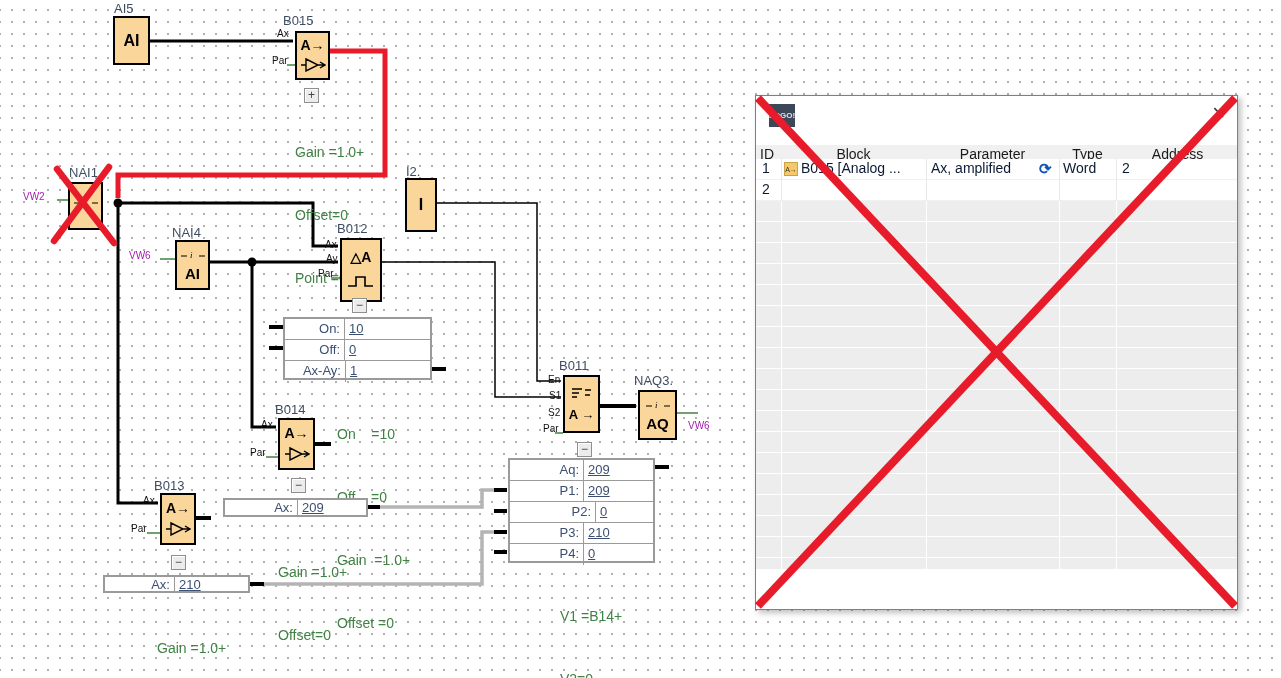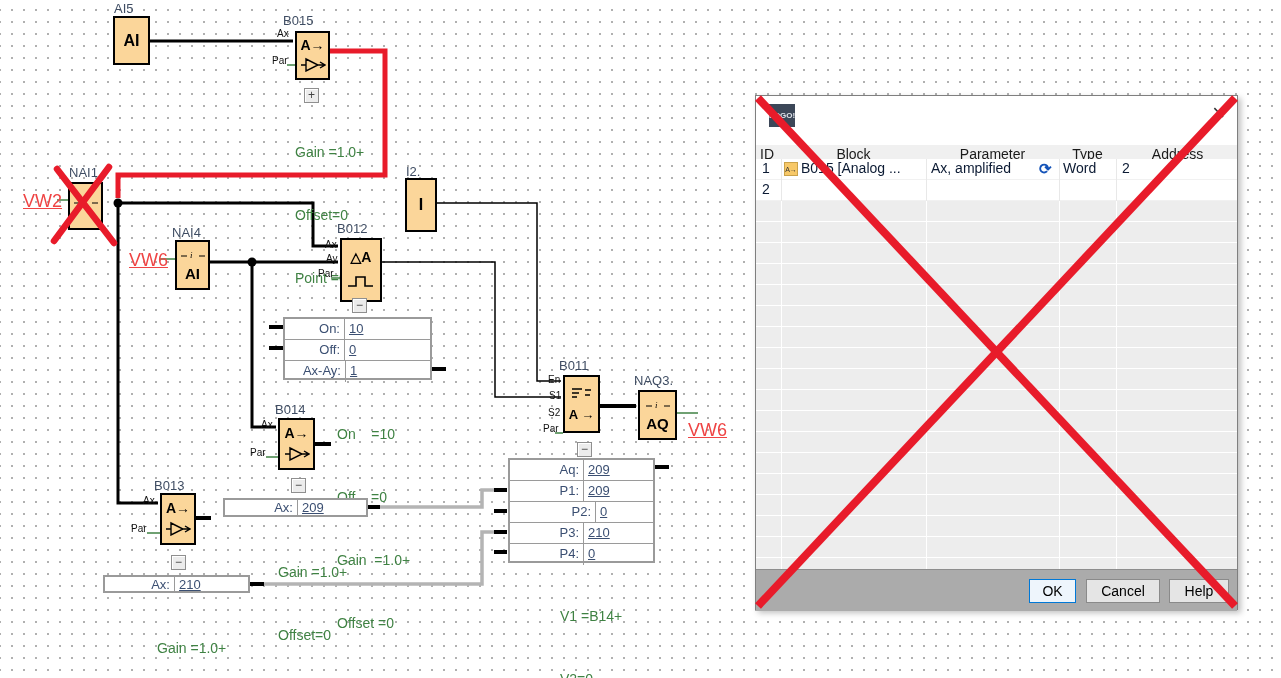--- a/index.html
+++ b/index.html
@@ -16,21 +16,21 @@
     position:absolute;background:#fbd69a;border:2px solid #000;
     display:flex;flex-direction:column;align-items:center;justify-content:space-evenly;
     box-sizing:border-box;
   }
   .blk-label{position:absolute;font-size:13px;color:#3f4d63;white-space:nowrap;}
   .bsym{font-weight:bold;font-size:14px;color:#000;line-height:12px;}
   .bsym-big{font-weight:bold;font-size:16px;color:#000;}
   .pin{position:absolute;font-size:10px;color:#111;white-space:nowrap;line-height:10px;}
   
   .gtext{position:absolute;color:#3f8243;font-size:14px;line-height:21px;white-space:pre;}
-  .vwlbl{position:absolute;color:#ef4444;font-size:18px;white-space:nowrap;text-decoration:underline;}
+  .vwlbl{position:absolute;color:#a21caf;font-size:10px;white-space:nowrap;}
   
   .ptable{position:absolute;background:#fff;border:2px solid #9a9a9a;box-sizing:border-box;
           color:#3b4f72;font-size:13px;}
   .pt-row{display:flex;height:21px;line-height:20px;box-sizing:border-box;border-bottom:1px solid #9a9a9a;}
   .pt-row:last-child{border-bottom:none;}
   .pt-k{text-align:right;padding-right:4px;border-right:1px solid #9a9a9a;box-sizing:border-box;}
   .pt-v{text-align:left;padding-left:4px;flex:1;text-decoration:underline;}
   
   .exp{
     position:absolute;width:15px;height:15px;background:#ececec;
@@ -324,25 +324,20 @@
   <div class="dlg-body"></div>
 
   <div class="vline" style="left:25px;top:63px;height:42px;background:#e8e8e8"></div>
   <div class="vline" style="left:170px;top:63px;height:42px;background:#e8e8e8"></div>
   <div class="vline" style="left:303px;top:63px;height:42px;background:#e8e8e8"></div>
   <div class="vline" style="left:360px;top:63px;height:42px;background:#e8e8e8"></div>
   <div class="vline" style="left:25px;top:105px;height:368px;background:#fff"></div>
   <div class="vline" style="left:170px;top:105px;height:368px;background:#fff"></div>
   <div class="vline" style="left:303px;top:105px;height:368px;background:#fff"></div>
   <div class="vline" style="left:360px;top:105px;height:368px;background:#fff"></div>
-  <div class="dlg-footer">
-    <div class="btn btn-ok" style="left:273px;width:47px">OK</div>
-    <div class="btn" style="left:330px;width:74px">Cancel</div>
-    <div class="btn" style="left:413px;width:60px">Help</div>
-  </div>
 </div>
 
 <svg class="overlay" width="1281" height="678" viewBox="0 0 1281 678">
   <g stroke="#e81b2a" stroke-width="6.5" stroke-linecap="round">
     <line x1="57" y1="169" x2="114" y2="243"></line>
     <line x1="109" y1="167" x2="54" y2="241"></line>
   </g>
   <g stroke="#e81b2a" stroke-width="8">
     <line x1="758" y1="98" x2="1235" y2="606"></line>
     <line x1="1235" y1="98" x2="758" y2="606"></line>

